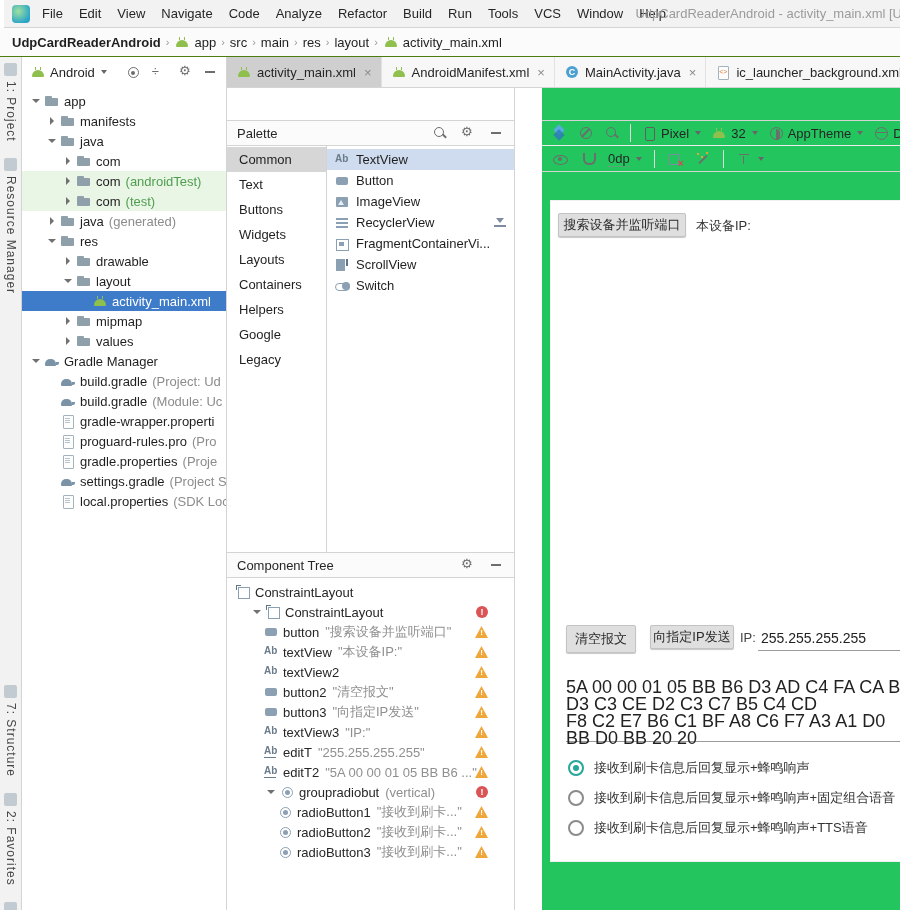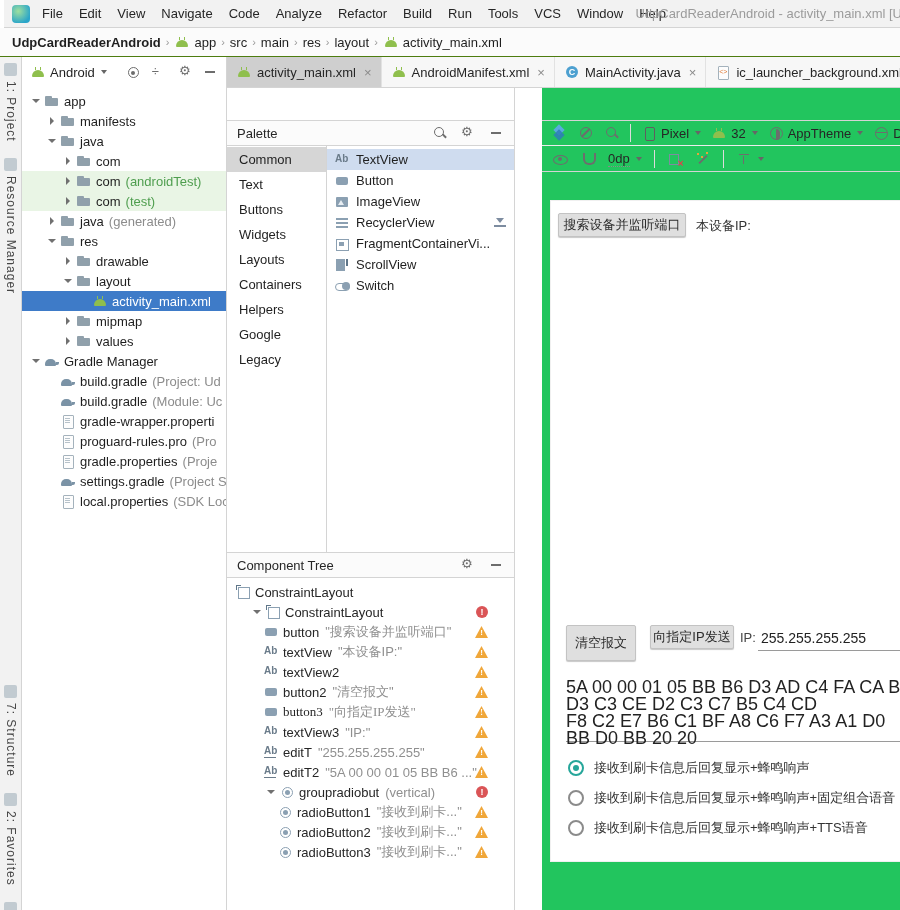--- a/index.html
+++ b/index.html
@@ -82,21 +82,21 @@
   .dd{display:flex;align-items:center;gap:4px;color:#262626;white-space:nowrap}
   .caret{display:inline-block;width:0;height:0;border-left:3.5px solid transparent;border-right:3.5px solid transparent;border-top:4px solid #666;margin-left:2px}
   .tbsep{width:1px;height:18px;background:#dcdcdc}
   #margin-value{border-bottom:1px dotted #8a8a8a}
   #key-wrap{position:absolute;left:356px;top:96px}
 
   #canvas{position:absolute;left:8px;top:112px;width:363px;height:662px;border:1px solid #f0f0f0;background:#fff}
   .abtn{position:absolute;background:#dfdfdf;border:1px solid #c3c3c3;border-radius:2px;box-shadow:0 1px 1px rgba(0,0,0,.22);display:flex;align-items:center;justify-content:center;font-size:13px;color:#2b2b2b}
   #btn-search{left:7px;top:12px;width:128px;height:24px}
   #lbl-deviceip{position:absolute;left:145px;top:16px;color:#333}
-  #btn-clear{left:15px;top:424px;width:70px;height:36px}
+  #btn-clear{left:15px;top:424px;width:70px;height:28px}
   #btn-send{left:99px;top:424px;width:84px;height:24px}
   #lbl-ip{position:absolute;left:189px;top:429px;color:#444}
   #ip-field{position:absolute;left:207px;top:424px;width:150px;height:26px;border-bottom:1px solid #9a9a9a;font-size:14px;color:#222;line-height:26px;padding-left:3px}
   #hex-field{position:absolute;left:15px;top:478px;width:345px;height:63px;border-bottom:1px solid #9a9a9a;font-size:18px;line-height:17px;color:#222}
   #radio-group{position:absolute;left:17px;top:556px;right:4px}
   .radio-row{position:absolute;left:0;display:flex;align-items:center;gap:10px;height:22px;white-space:nowrap}
   .radio-circle{width:16px;height:16px;border-radius:50%;border:2px solid #8b8b8b;position:relative;flex:0 0 16px}
   .radio-row.sel .radio-circle{border-color:#26a69a}
   .radio-row.sel .radio-circle::after{content:"";position:absolute;left:3px;top:3px;width:6px;height:6px;border-radius:50%;background:#26a69a}
   .radio-label{color:#333}
@@ -491,21 +491,21 @@
           <span class="ic textview"></span>
           <span class="lbl">textView2</span>
           <span class="badge warning"></span>
         </div>
         <div class="ct-row" style="padding-left: 36px;">
           <span class="ic button"></span>
           <span class="lbl">button2</span>
           <span class="quote">"清空报文"</span>
           <span class="badge warning"></span>
         </div>
-        <div class="ct-row" style="padding-left: 36px; font-family: Liberation Serif, serif;">
+        <div class="ct-row" style="padding-left: 36px;">
           <span class="ic button"></span>
           <span class="lbl">button3</span>
           <span class="quote">"向指定IP发送"</span>
           <span class="badge warning"></span>
         </div>
         <div class="ct-row" style="padding-left: 36px;">
           <span class="ic textview"></span>
           <span class="lbl">textView3</span>
           <span class="quote">"IP:"</span>
           <span class="badge warning"></span>

